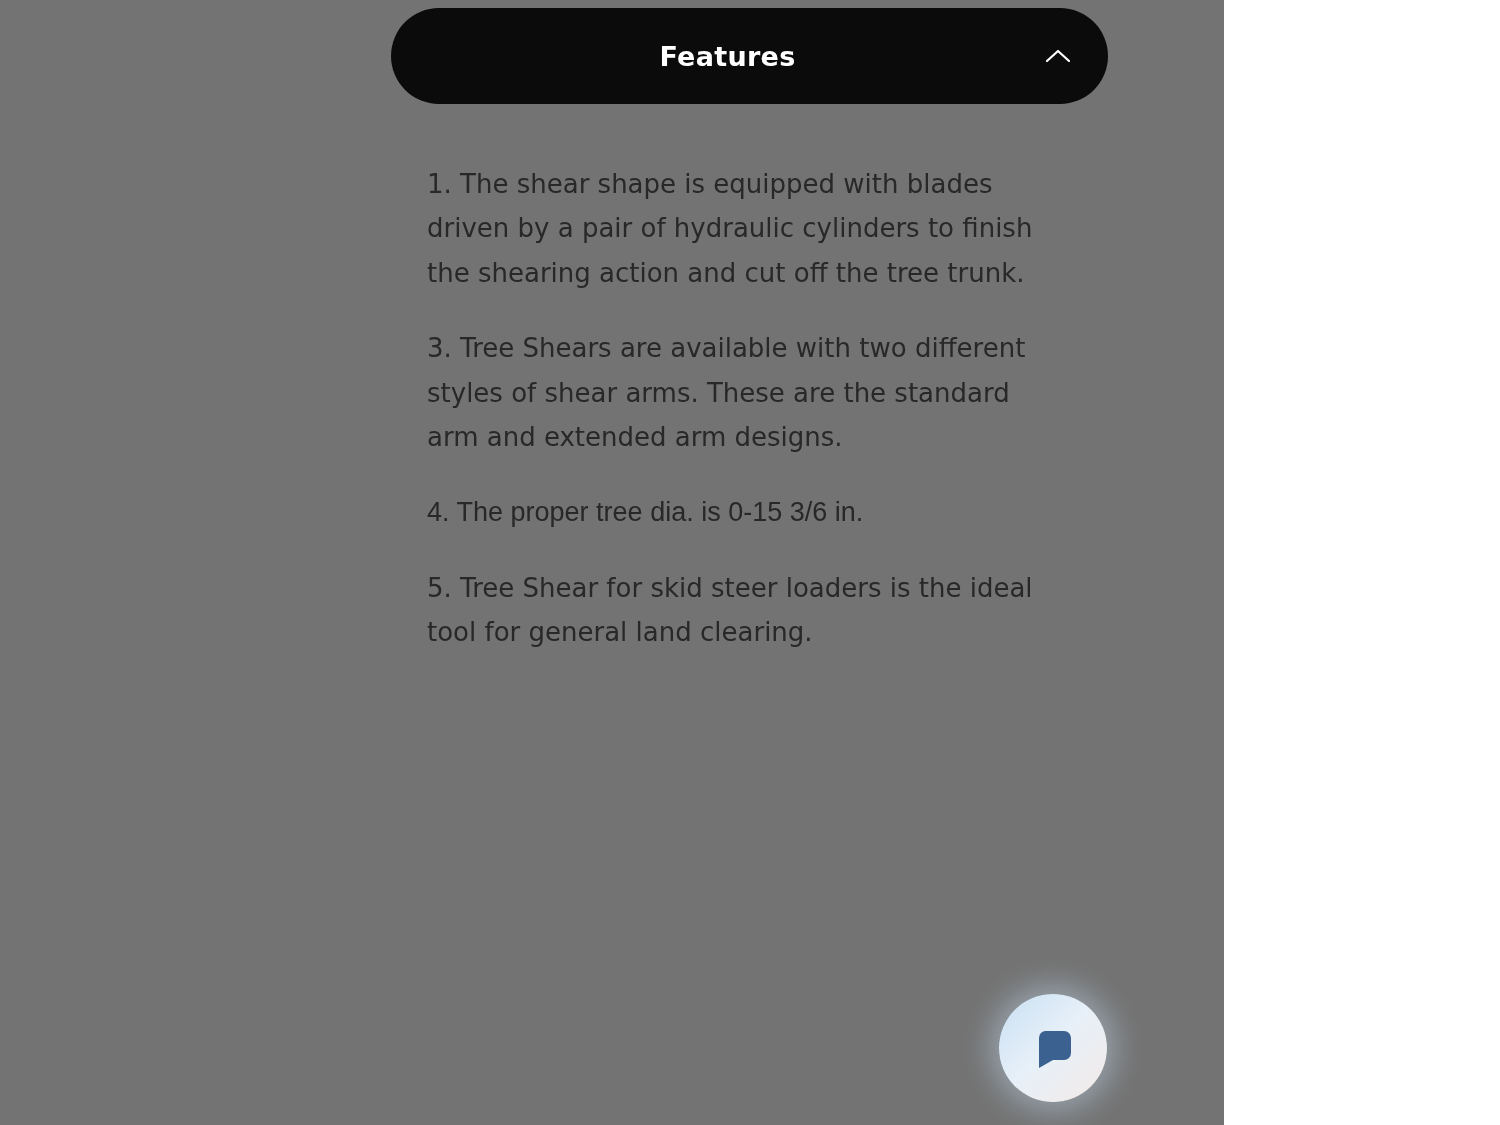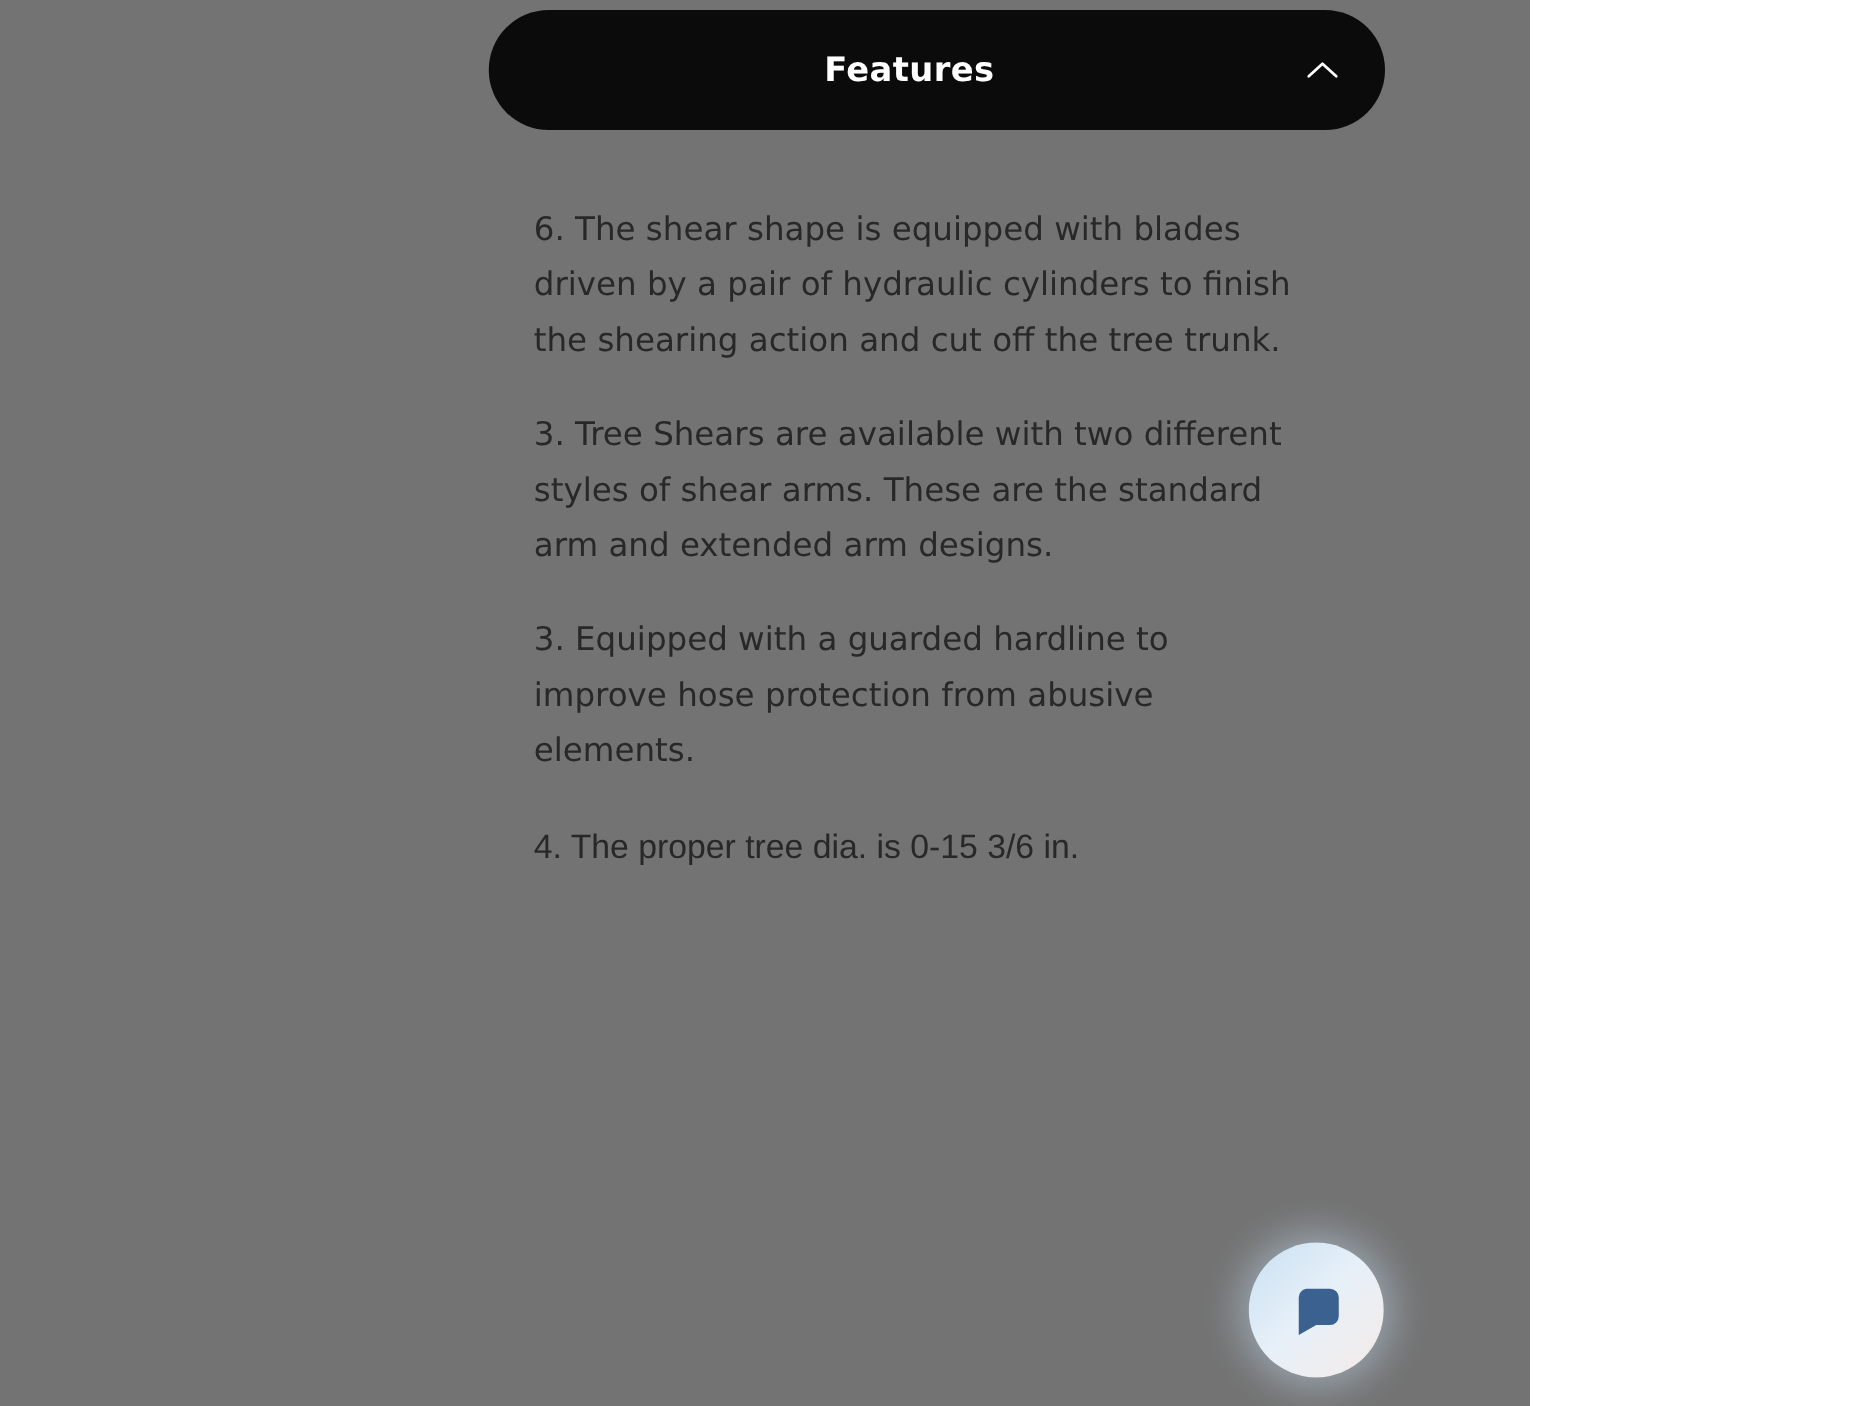--- a/index.html
+++ b/index.html
@@ -124,30 +124,29 @@
 <div class="stage">
 
   <button class="accordion-header">
     <span class="accordion-title">Features</span>
     <svg class="chevron" viewBox="0 0 28 16" fill="none">
       <path d="M3 13 L14 3 L25 13" stroke="#ffffff" stroke-width="2.2" stroke-linecap="round" stroke-linejoin="round" fill="none"></path>
     </svg>
   </button>
 
   <div class="features-list">
-    <p>6. The shear shape is equipped with blades
+    <p>1. The shear shape is equipped with blades
 driven by a pair of hydraulic cylinders to finish
 the shearing action and cut off the tree trunk.</p>
     <p>3. Tree Shears are available with two different
 styles of shear arms. These are the standard
 arm and extended arm designs.</p>
-    <p>3. Equipped with a guarded hardline to
-improve hose protection from abusive
-elements.</p>
     <p class="alt-font">4. The proper tree dia. is 0-15 3/6 in.</p>
+    <p>5. Tree Shear for skid steer loaders is the ideal
+tool for general land clearing.</p>
   </div>
 
   <button class="chat-fab">
     <svg width="42" height="40" viewBox="0 0 42 40">
       <path d="M13 3 H32 A7 7 0 0 1 39 10 V25 A7 7 0 0 1 32 32 H21 L7 40 L7 10 A7 7 0 0 1 13 3 Z" fill="#3a6190"></path>
     </svg>
   </button>
 
   <div class="watermark">
     <div class="wm-team">TEAM</div>

